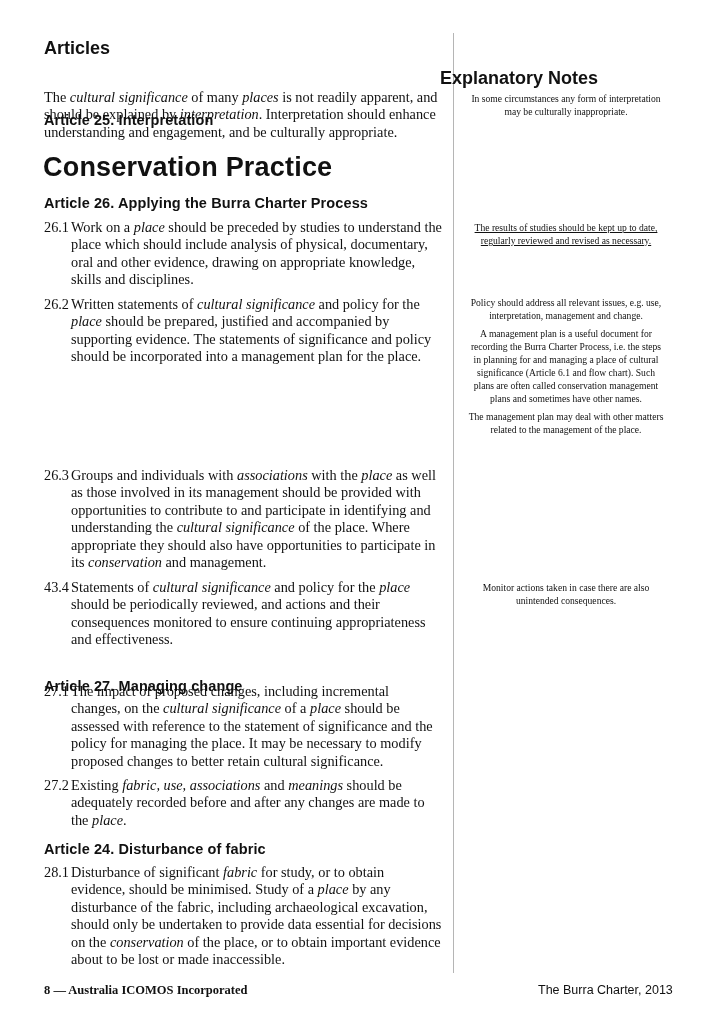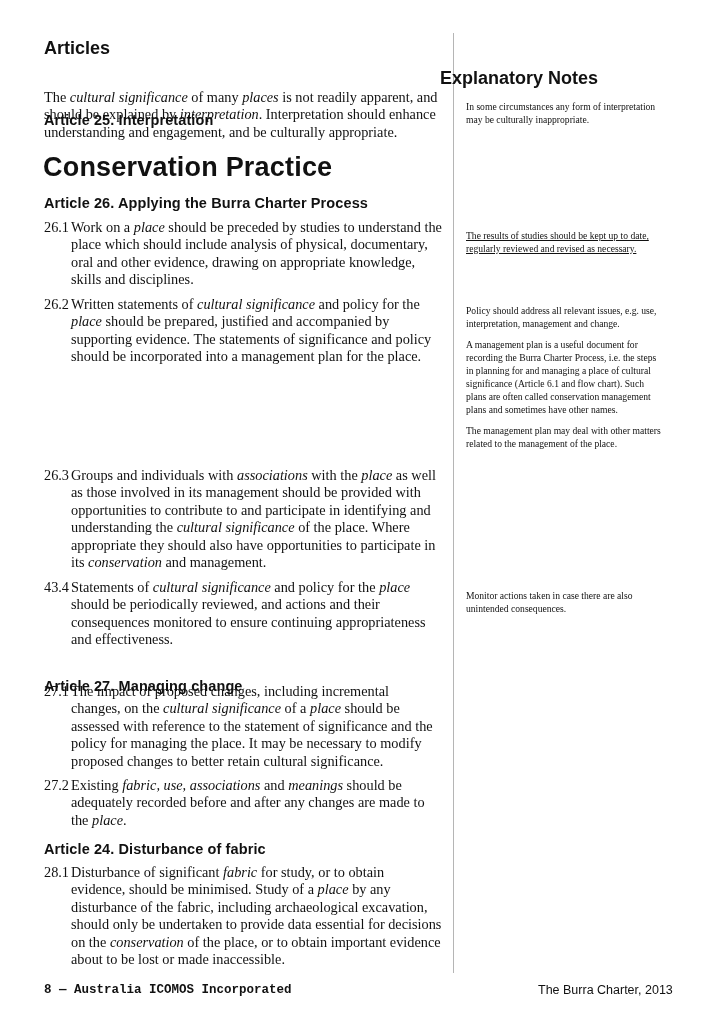--- a/index.html
+++ b/index.html
@@ -5,23 +5,23 @@
     html, body { margin: 0; padding: 0; background: #ffffff; }
     body { width: 706px; height: 1022px; position: relative; overflow: hidden; color: #111; }
     .divider { position: absolute; left: 453px; top: 33px; width: 1px; height: 940px; background: #b5b5b5; }
     .col-head { position: absolute; font-family: "Liberation Sans", sans-serif; font-weight: bold; font-size: 18px; text-align: center; }
     .art-head { position: absolute; left: 44px; font-family: "Liberation Sans", sans-serif; font-weight: bold; font-size: 14.5px; letter-spacing: 0.1px; }
     .section-title { position: absolute; left: 43px; top: 152px; font-family: "Liberation Sans", sans-serif; font-weight: bold; font-size: 27px; letter-spacing: 0.2px; }
     .body-text { position: absolute; left: 44px; width: 400px; font-family: "Liberation Serif", serif; font-size: 14.3px; line-height: 17.4px; }
     .clause { position: absolute; left: 44px; width: 398px; font-family: "Liberation Serif", serif; font-size: 14.3px; line-height: 17.4px; padding-left: 27px; text-indent: -27px; box-sizing: border-box; }
     .clause .num { display: inline-block; width: 27px; text-indent: 0; }
     .note { position: absolute; left: 466px; width: 200px; font-family: "Liberation Serif", serif; font-size: 9.6px; line-height: 13px; }
-    .note p { margin: 8px 0 5px 0; }
+    .note p { margin: 0 0 5px 0; text-align: center; }
     i { font-style: italic; }
-    .footer-left { position: absolute; left: 44px; top: 983px; font-family: Liberation Mono, monospace; font-weight: bold; font-size: 12.5px; }
+    .footer-left { position: absolute; left: 44px; top: 983px; font-family: Liberation Serif, serif; font-weight: bold; font-size: 12.5px; }
     .footer-right { position: absolute; left: 538px; top: 983px; font-family: "Liberation Sans", sans-serif; font-size: 12.5px; }
   </style>
 </head>
 <body>
 
 <div class="divider"></div>
 
 <div class="col-head" style="left:44px; top:38px;">Articles</div>
 <div class="col-head" style="left:440px; top:38px;margin-top:30px;">Explanatory Notes</div>
 

